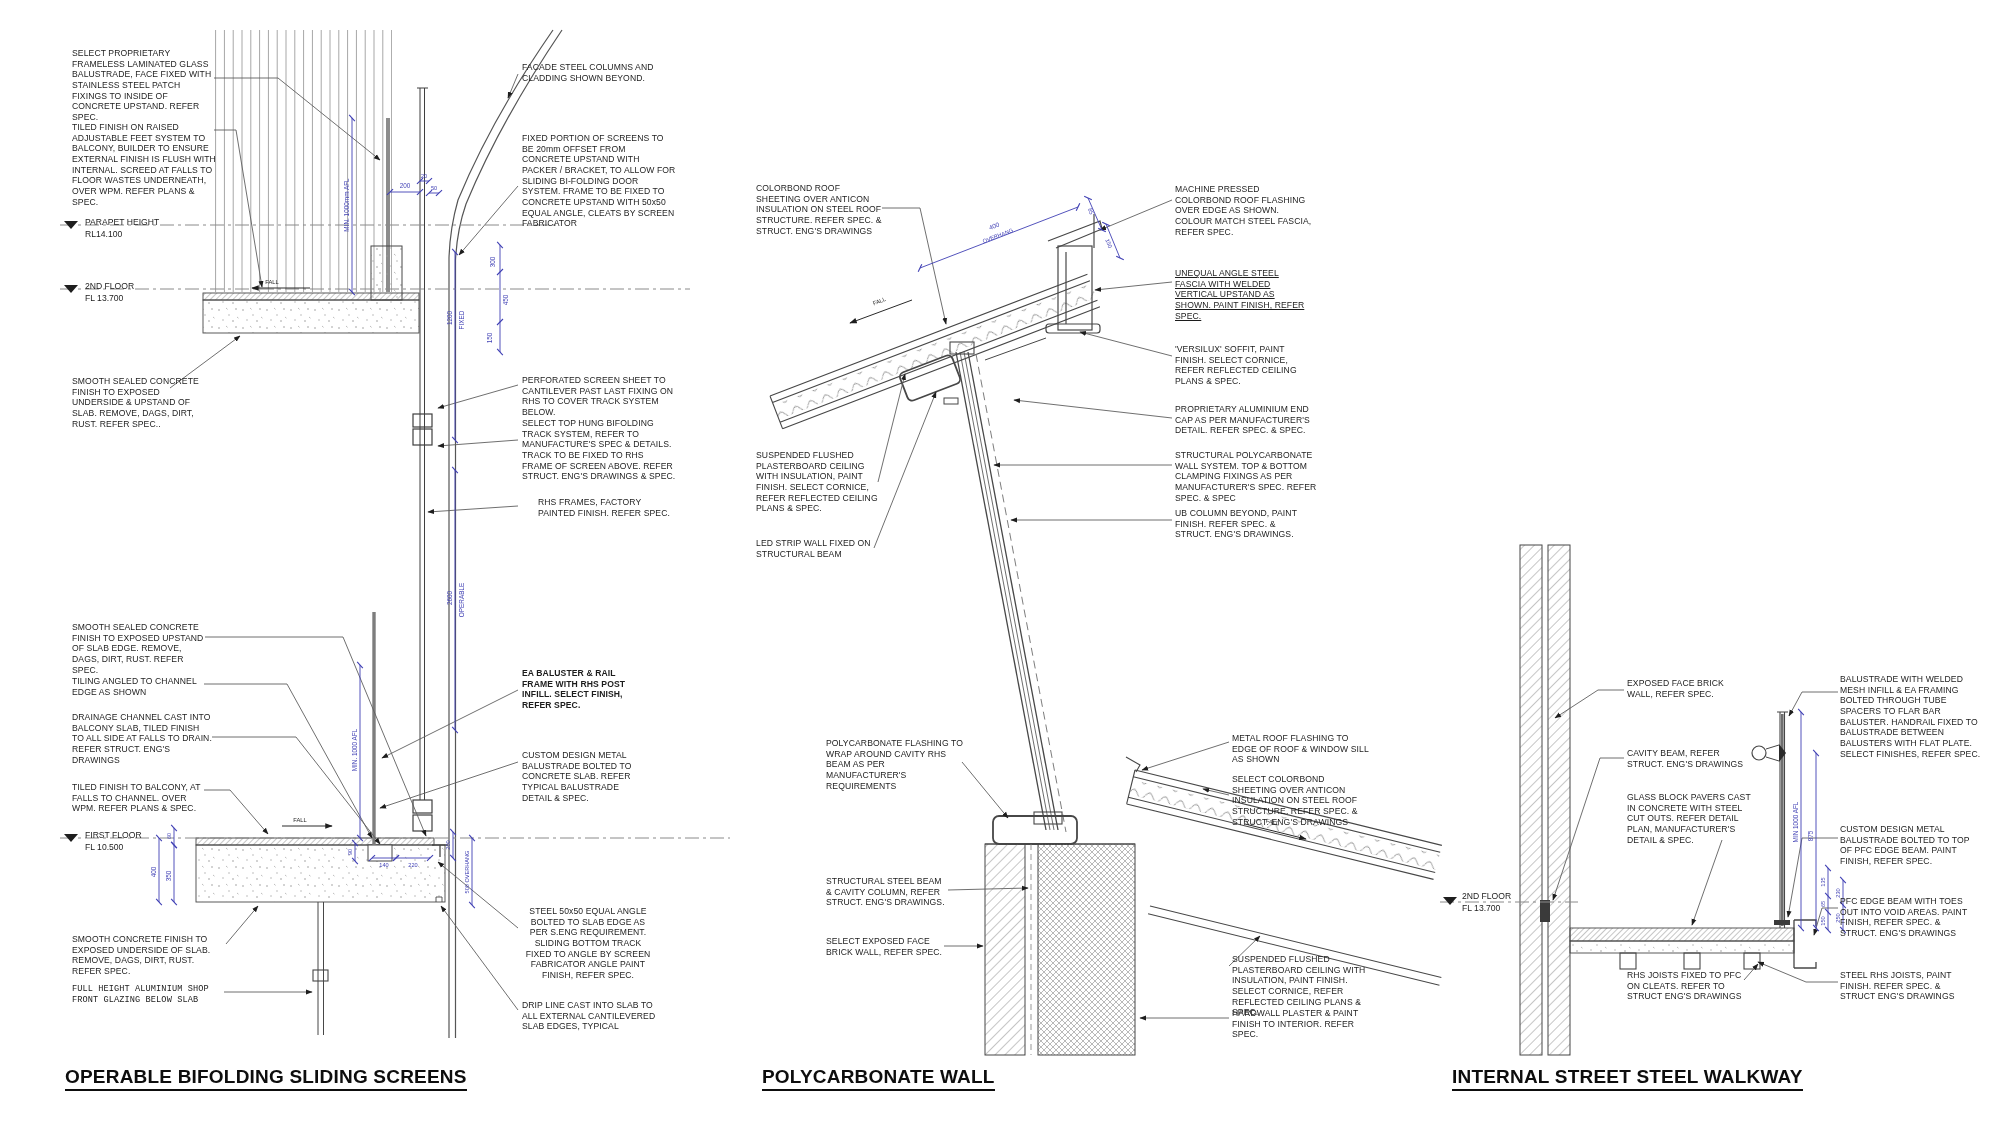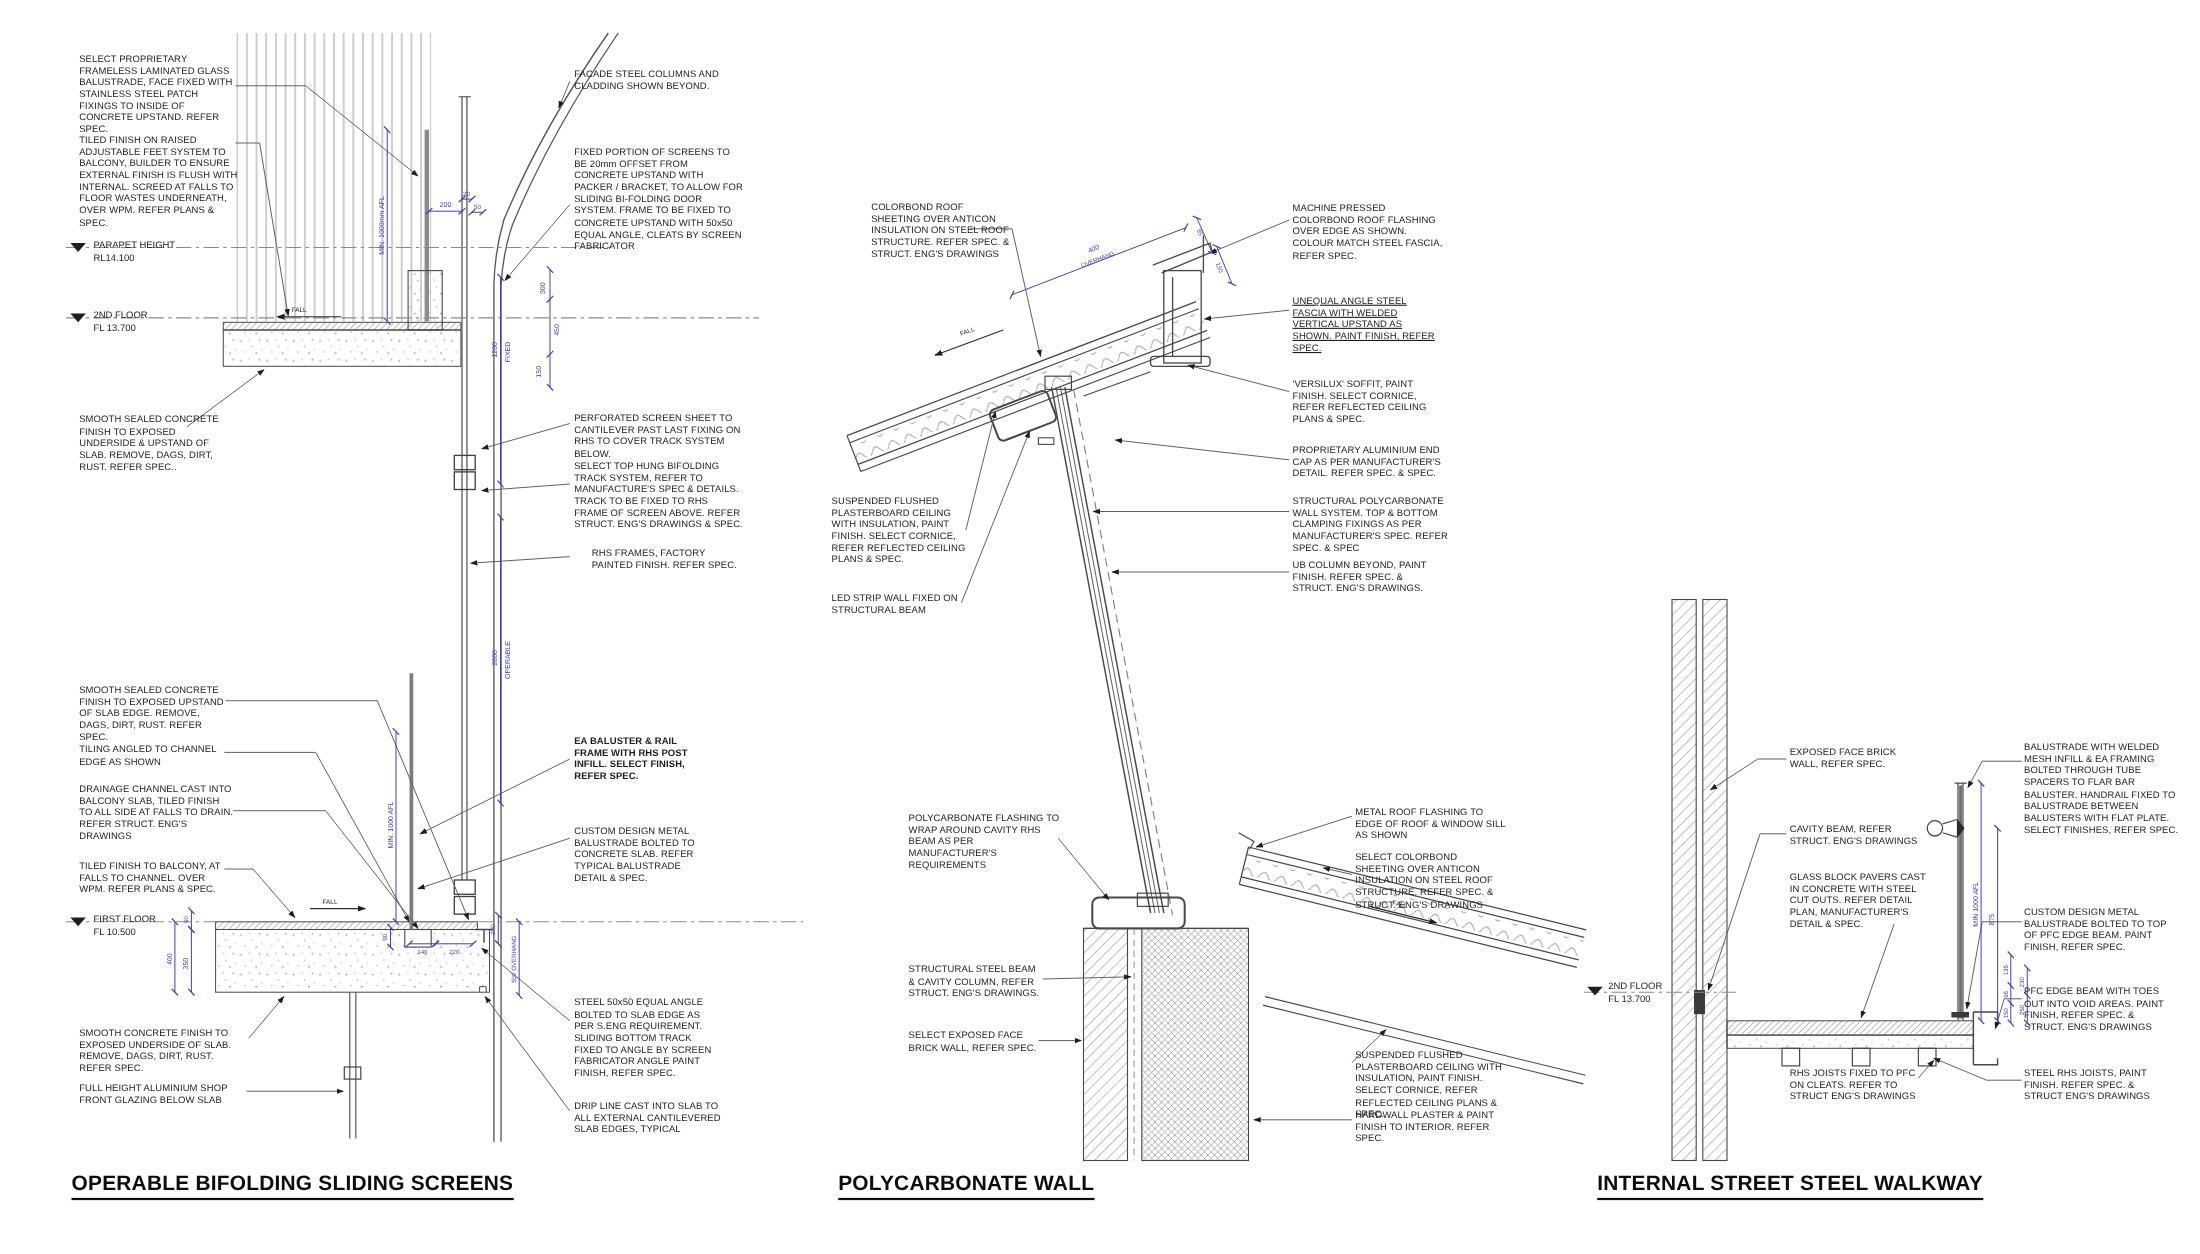--- a/index.html
+++ b/index.html
@@ -327,33 +327,33 @@
 <div class="lvl" style="left:85px;top:281px;font-weight:normal;">2ND FLOOR</div>
 <div class="lvl-rl" style="left:85px;top:293px;">FL 13.700</div>
 <div class="lbl" style="left:72px;top:376px;width:138px;">SMOOTH SEALED CONCRETE FINISH TO EXPOSED UNDERSIDE &amp; UPSTAND OF SLAB. REMOVE, DAGS, DIRT, RUST. REFER SPEC..</div>
 <div class="lbl" style="left:72px;top:622px;width:132px;">SMOOTH SEALED CONCRETE FINISH TO EXPOSED UPSTAND OF SLAB EDGE. REMOVE, DAGS, DIRT, RUST. REFER SPEC.</div>
 <div class="lbl" style="left:72px;top:676px;width:132px;">TILING ANGLED TO CHANNEL EDGE AS SHOWN</div>
 <div class="lbl" style="left:72px;top:712px;width:140px;">DRAINAGE CHANNEL CAST INTO BALCONY SLAB, TILED FINISH  TO ALL SIDE AT FALLS TO DRAIN. REFER STRUCT. ENG'S DRAWINGS</div>
 <div class="lbl" style="left:72px;top:782px;width:132px;">TILED FINISH TO BALCONY, AT FALLS TO CHANNEL. OVER WPM.  REFER PLANS &amp; SPEC.</div>
 <div class="lvl" style="left:85px;top:830px;font-weight:normal;">FIRST FLOOR</div>
 <div class="lvl-rl" style="left:85px;top:842px;">FL 10.500</div>
 <div class="lbl" style="left:72px;top:934px;width:152px;">SMOOTH CONCRETE FINISH TO EXPOSED UNDERSIDE OF SLAB. REMOVE, DAGS, DIRT, RUST. REFER SPEC.</div>
-<div class="lbl" style="left:72px;top:984px;width:152px;">FULL HEIGHT ALUMINIUM SHOP FRONT GLAZING BELOW SLAB</div>
+<div class="lbl" style="left:72px;top:984px;width:152px;font-family:Liberation Mono, monospace;">FULL HEIGHT ALUMINIUM SHOP FRONT GLAZING BELOW SLAB</div>
 
 <div class="lbl" style="left:522px;top:62px;width:152px;">FACADE STEEL COLUMNS AND CLADDING SHOWN BEYOND.</div>
 <div class="lbl" style="left:522px;top:133px;width:154px;">FIXED PORTION OF SCREENS TO BE 20mm OFFSET FROM CONCRETE UPSTAND WITH PACKER / BRACKET, TO ALLOW FOR SLIDING BI-FOLDING DOOR SYSTEM. FRAME TO BE FIXED TO CONCRETE UPSTAND WITH 50x50 EQUAL ANGLE, CLEATS BY SCREEN FABRICATOR</div>
 <div class="lbl" style="left:522px;top:375px;width:152px;">PERFORATED SCREEN SHEET TO CANTILEVER PAST LAST FIXING ON RHS TO COVER TRACK SYSTEM BELOW.</div>
 <div class="lbl" style="left:522px;top:418px;width:154px;">SELECT TOP HUNG BIFOLDING TRACK SYSTEM, REFER TO MANUFACTURE'S SPEC &amp; DETAILS. TRACK TO BE FIXED TO RHS FRAME OF SCREEN ABOVE. REFER STRUCT. ENG'S DRAWINGS &amp; SPEC.</div>
 <div class="lbl" style="left:522px;top:497px;width:142px;margin-left:16px;">RHS FRAMES, FACTORY PAINTED FINISH. REFER SPEC.</div>
 <div class="lbl" style="left:522px;top:668px;width:118px;font-weight:bold;">EA BALUSTER &amp; RAIL FRAME WITH RHS POST INFILL. SELECT FINISH, REFER SPEC.</div>
 <div class="lbl" style="left:522px;top:750px;width:122px;">CUSTOM DESIGN METAL BALUSTRADE BOLTED TO CONCRETE SLAB. REFER TYPICAL BALUSTRADE DETAIL &amp; SPEC.</div>
-<div class="lbl" style="left:522px;top:906px;width:132px;">STEEL 50x50 EQUAL ANGLE BOLTED TO SLAB EDGE AS PER S.ENG REQUIREMENT. SLIDING BOTTOM TRACK FIXED TO ANGLE BY SCREEN FABRICATOR ANGLE PAINT FINISH, REFER SPEC.</div>
+<div class="lbl" style="left:522px;top:906px;width:132px;text-align:center;">STEEL 50x50 EQUAL ANGLE BOLTED TO SLAB EDGE AS PER S.ENG REQUIREMENT. SLIDING BOTTOM TRACK FIXED TO ANGLE BY SCREEN FABRICATOR ANGLE PAINT FINISH, REFER SPEC.</div>
 <div class="lbl" style="left:522px;top:1000px;width:142px;">DRIP LINE CAST INTO SLAB TO ALL EXTERNAL CANTILEVERED SLAB EDGES, TYPICAL</div>
 
-<div class="lbl" style="left:792px;top:183px;width:128px;">COLORBOND ROOF SHEETING OVER ANTICON INSULATION ON STEEL ROOF STRUCTURE. REFER SPEC. &amp; STRUCT. ENG'S DRAWINGS</div>
+<div class="lbl" style="left:756px;top:183px;width:128px;">COLORBOND ROOF SHEETING OVER ANTICON INSULATION ON STEEL ROOF STRUCTURE. REFER SPEC. &amp; STRUCT. ENG'S DRAWINGS</div>
 <div class="lbl" style="left:756px;top:450px;width:122px;">SUSPENDED FLUSHED PLASTERBOARD CEILING WITH INSULATION, PAINT FINISH. SELECT CORNICE, REFER REFLECTED CEILING PLANS &amp; SPEC.</div>
 <div class="lbl" style="left:756px;top:538px;width:122px;">LED STRIP WALL FIXED ON STRUCTURAL BEAM</div>
 <div class="lbl" style="left:826px;top:738px;width:138px;">POLYCARBONATE FLASHING TO WRAP AROUND CAVITY RHS BEAM AS PER MANUFACTURER'S REQUIREMENTS</div>
 <div class="lbl" style="left:826px;top:876px;width:122px;">STRUCTURAL STEEL BEAM &amp; CAVITY COLUMN, REFER STRUCT. ENG'S DRAWINGS.</div>
 <div class="lbl" style="left:826px;top:936px;width:122px;">SELECT EXPOSED FACE BRICK WALL, REFER SPEC.</div>
 
 <div class="lbl" style="left:1175px;top:184px;width:142px;">MACHINE PRESSED COLORBOND ROOF FLASHING OVER EDGE AS SHOWN. COLOUR MATCH STEEL FASCIA, REFER SPEC.</div>
 <div class="lbl" style="left:1175px;top:268px;width:132px;text-decoration:underline;">UNEQUAL ANGLE STEEL FASCIA WITH WELDED VERTICAL UPSTAND AS SHOWN. PAINT FINISH, REFER SPEC.</div>
 <div class="lbl" style="left:1175px;top:344px;width:142px;">'VERSILUX' SOFFIT, PAINT FINISH. SELECT CORNICE, REFER REFLECTED CEILING PLANS &amp; SPEC.</div>
 <div class="lbl" style="left:1175px;top:404px;width:138px;">PROPRIETARY ALUMINIUM END CAP AS PER MANUFACTURER'S DETAIL. REFER SPEC. &amp; SPEC.</div>

